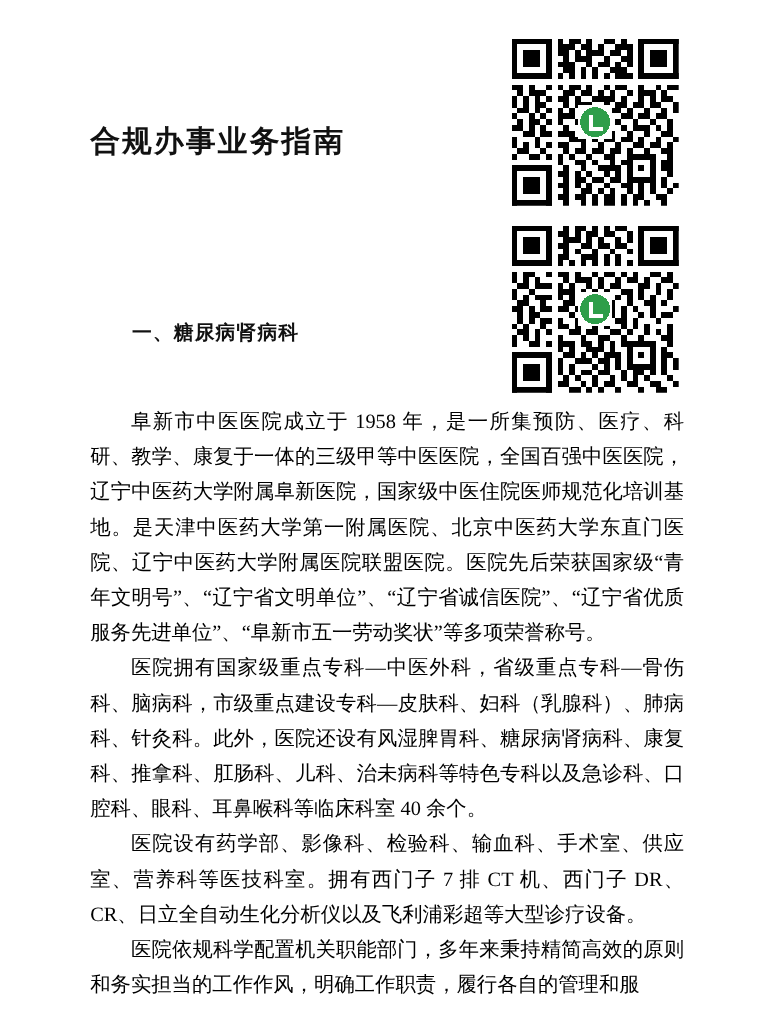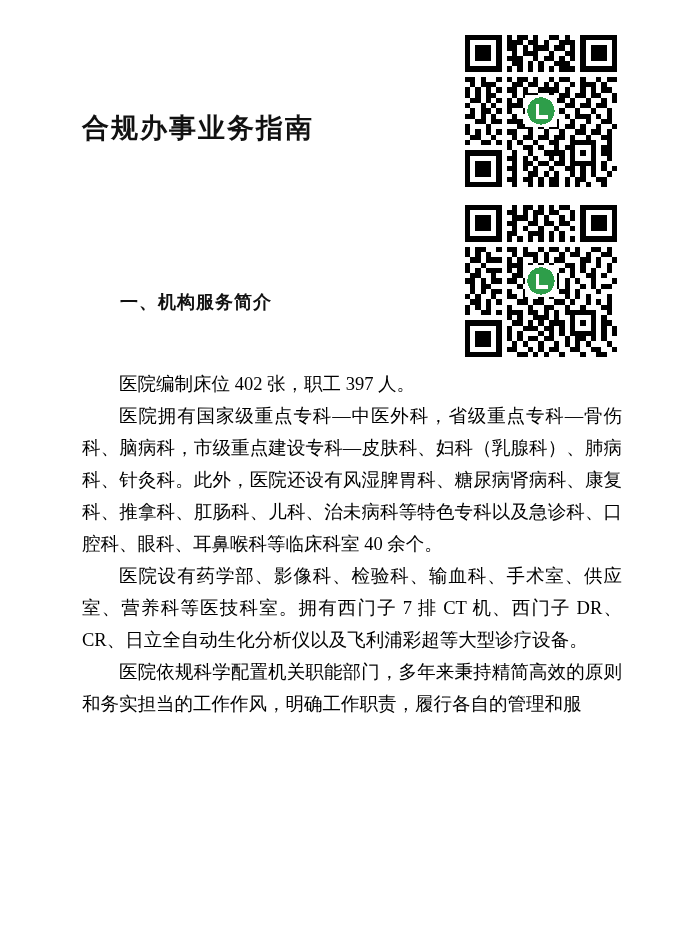--- a/index.html
+++ b/index.html
@@ -542,22 +542,22 @@
           <rect x="18" y="28" width="1" height="1"></rect>
         <rect x="22" y="28" width="1" height="1"></rect>
           <rect x="25" y="28" width="2" height="1"></rect>
       </g>
       <rect x="11.5" y="11.5" width="6" height="6" fill="#ffffff"></rect>
       <circle cx="14.5" cy="14.5" r="2.6" fill="#2e9e4a"></circle>
       <path d="M13.5 13.2 h0.7 v2.1 h1.6 v0.8 h-2.3 z" fill="#ffffff"></path>
     </svg>
   </div>
 
-  <h2 class="section-heading">一、机构服务简介</h2>
+  <h2 class="section-heading">一、糖尿病肾病科</h2>
 
   <div class="body-text">
-    <p>医院编制床位 402 张，职工 397 人。</p>
+    <p>阜新市中医医院成立于 1958 年，是一所集预防、医疗、科研、教学、康复于一体的三级甲等中医医院，全国百强中医医院，辽宁中医药大学附属阜新医院，国家级中医住院医师规范化培训基地。是天津中医药大学第一附属医院、北京中医药大学东直门医院、辽宁中医药大学附属医院联盟医院。医院先后荣获国家级“青年文明号”、“辽宁省文明单位”、“辽宁省诚信医院”、“辽宁省优质服务先进单位”、“阜新市五一劳动奖状”等多项荣誉称号。</p>
     <p>医院拥有国家级重点专科—中医外科，省级重点专科—骨伤科、脑病科，市级重点建设专科—皮肤科、妇科（乳腺科）、肺病科、针灸科。此外，医院还设有风湿脾胃科、糖尿病肾病科、康复科、推拿科、肛肠科、儿科、治未病科等特色专科以及急诊科、口腔科、眼科、耳鼻喉科等临床科室 40 余个。</p>
     <p>医院设有药学部、影像科、检验科、输血科、手术室、供应室、营养科等医技科室。拥有西门子 7 排 CT 机、西门子 DR、CR、日立全自动生化分析仪以及飞利浦彩超等大型诊疗设备。</p>
     <p>医院依规科学配置机关职能部门，多年来秉持精简高效的原则和务实担当的工作作风，明确工作职责，履行各自的管理和服</p>
   </div>
 
 </div>
 
 </body></html>

